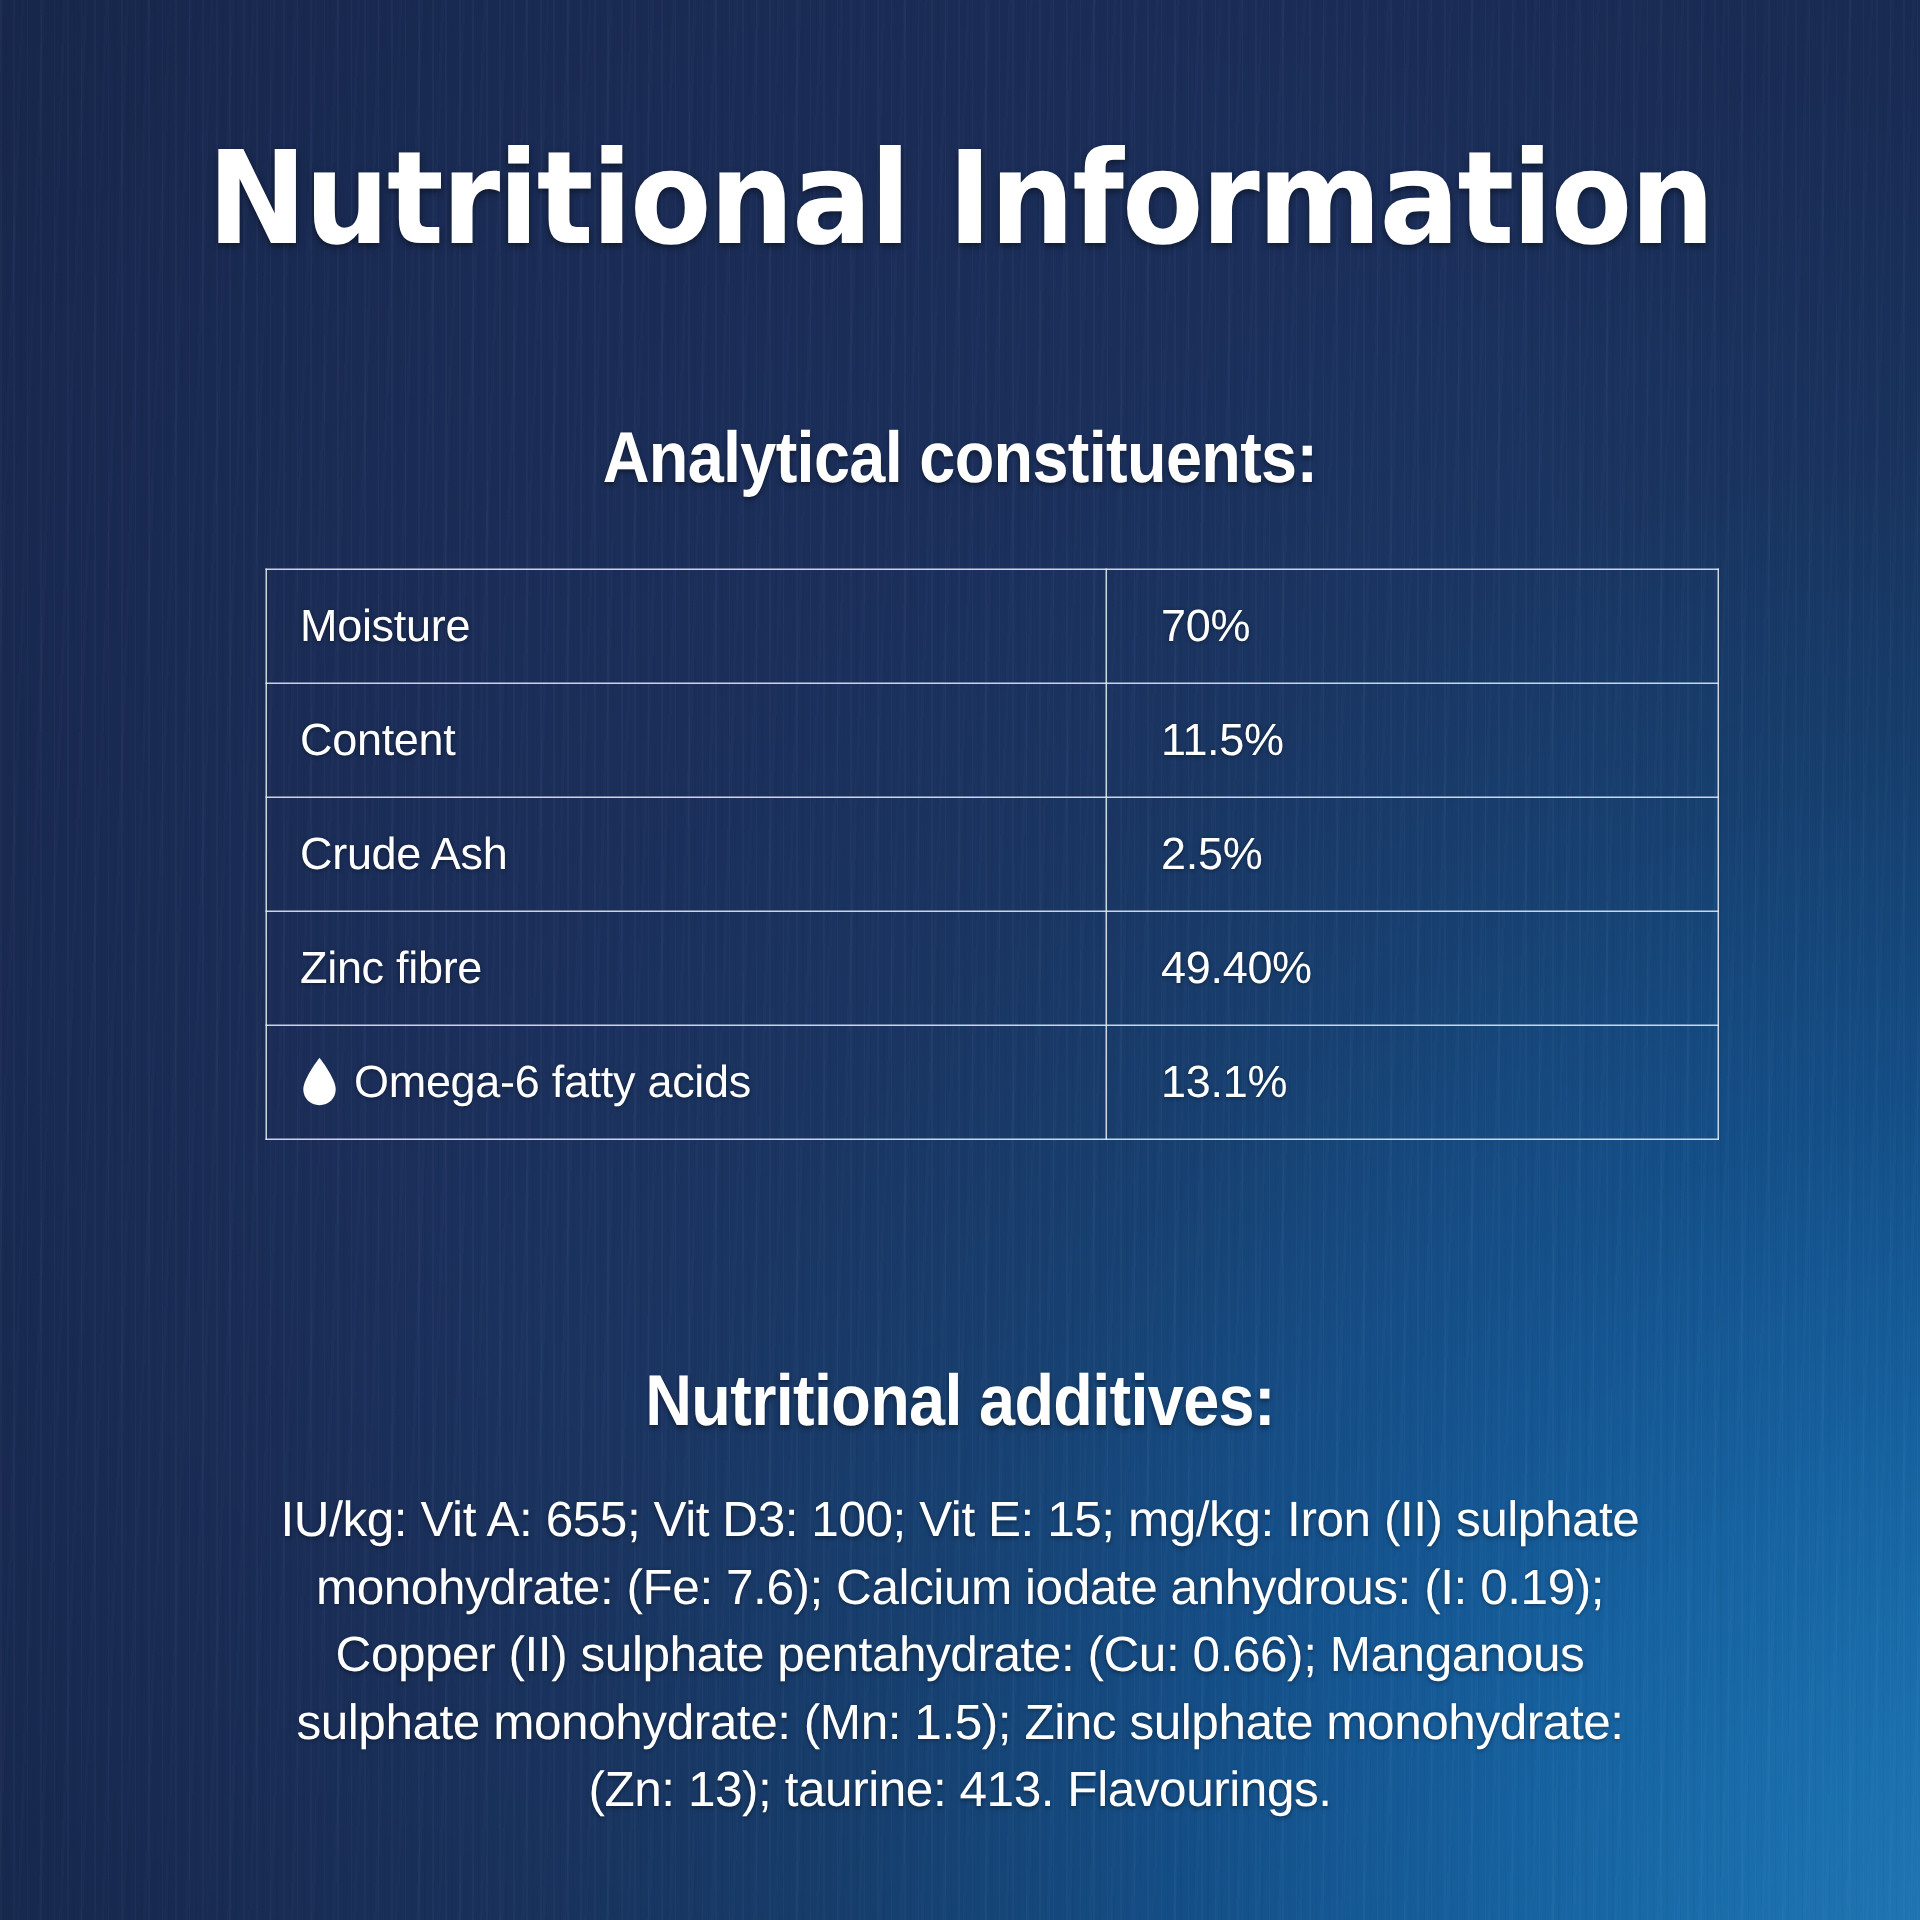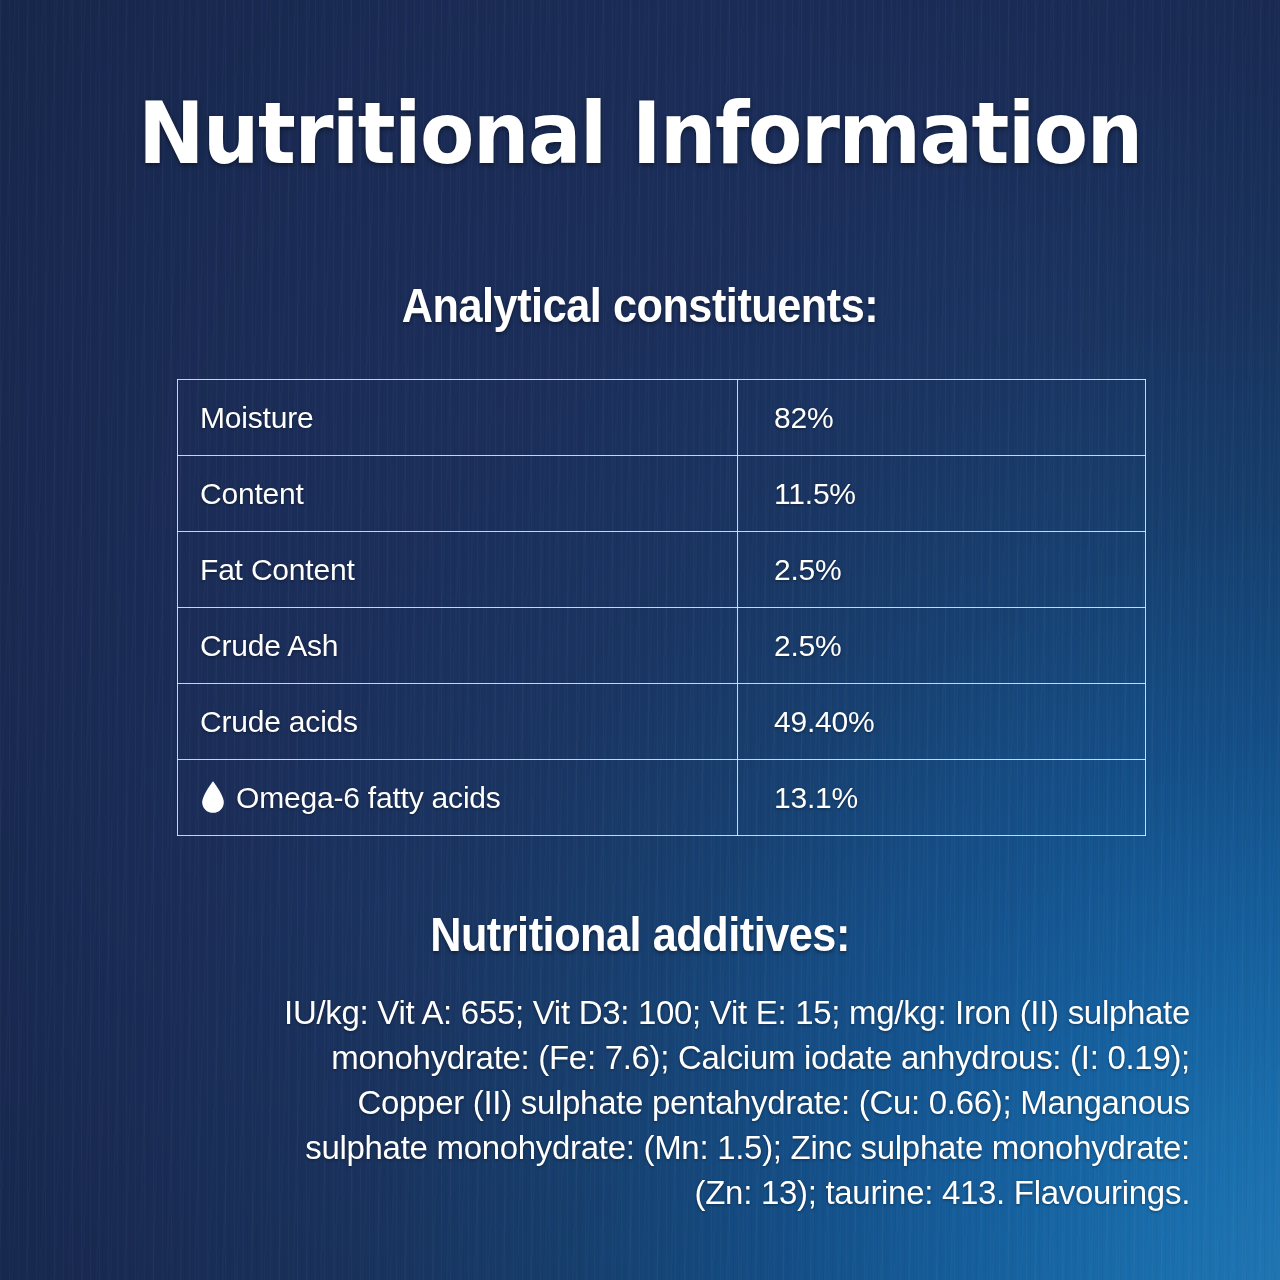--- a/index.html
+++ b/index.html
@@ -154,21 +154,21 @@
     display: inline-block;
     margin-bottom: 2px;
   }
 
   
   #additives-text {
     position: absolute;
     left: 90px;
     top: 990px;
     width: 1100px;
-    text-align: right;
+    text-align: center;
     color: #ffffff;
     font-family: "Liberation Sans", sans-serif;
     font-size: 33px;
     line-height: 45px;
     letter-spacing: -0.3px;
     text-shadow: 0 1px 3px rgba(0,0,0,0.40);
   }
   #additives-text .ln { display: block; white-space: nowrap; }
 </style>
 </head>
@@ -188,54 +188,46 @@
 
     <table id="constituents-table">
       <tbody>
 
         <tr>
           <td class="col-name">
             <span class="name-cell-inner">
               <span>Moisture</span>
             </span>
           </td>
-          <td class="col-value">82%</td>
+          <td class="col-value">70%</td>
         </tr>
 
         <tr>
           <td class="col-name">
             <span class="name-cell-inner">
               <span>Content</span>
             </span>
           </td>
           <td class="col-value">11.5%</td>
         </tr>
 
-        <tr>
-          <td class="col-name">
-            <span class="name-cell-inner">
-              <span>Fat Content</span>
+
+        <tr>
+          <td class="col-name">
+            <span class="name-cell-inner">
+              <span>Crude Ash</span>
             </span>
           </td>
           <td class="col-value">2.5%</td>
         </tr>
 
         <tr>
           <td class="col-name">
             <span class="name-cell-inner">
-              <span>Crude Ash</span>
-            </span>
-          </td>
-          <td class="col-value">2.5%</td>
-        </tr>
-
-        <tr>
-          <td class="col-name">
-            <span class="name-cell-inner">
-              <span>Crude acids</span>
+              <span>Zinc fibre</span>
             </span>
           </td>
           <td class="col-value">49.40%</td>
         </tr>
 
         <tr>
           <td class="col-name">
             <span class="name-cell-inner">
               <span class="drop-icon">
                 <svg viewBox="0 0 26 34" width="26" height="34" aria-hidden="true">

